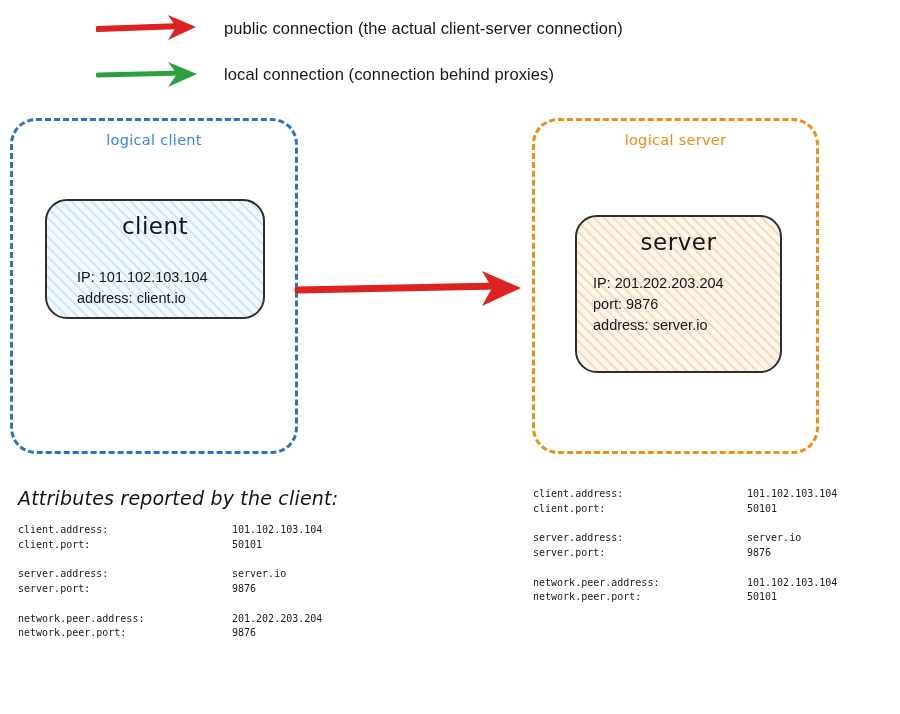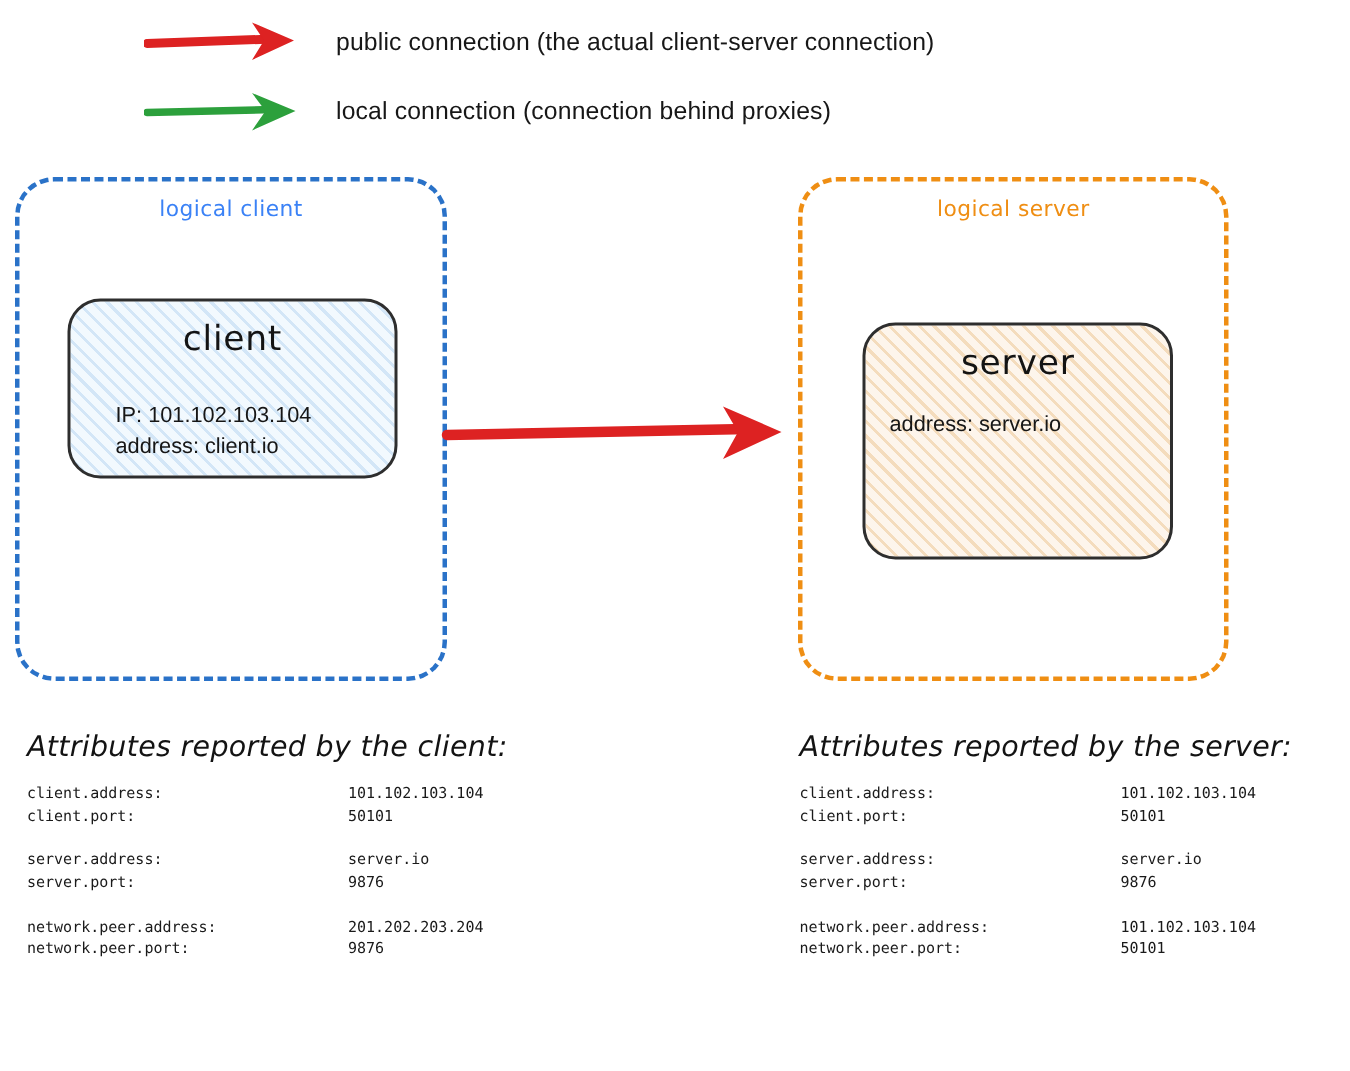--- a/index.html
+++ b/index.html
@@ -220,20 +220,22 @@
 </svg>
 
 <div class="container-box server">
   <div class="container-title">logical server</div>
 </div>
 
 <div class="node" id="server-node">
   <div class="node-inner">
     <div class="node-title">server</div>
     <div class="node-lines">
+      <div>IP: 201.202.203.204</div>
+      <div>port: 9876</div>
       <div>address: server.io</div>
     </div>
   </div>
 </div>
 
 <div class="attr-block" id="attrs-client">
   <div class="attr-heading">Attributes reported by the client:</div>
   <table class="attr-table">
     <tbody>
       <tr>
@@ -266,21 +268,20 @@
       </tr>
       <tr>
         <td class="key">network.peer.port:</td>
         <td class="val">9876</td>
       </tr>
     </tbody>
   </table>
 </div>
 
 <div class="attr-block" id="attrs-server">
-  <div class="attr-heading">Attributes reported by the server:</div>
   <table class="attr-table">
     <tbody>
       <tr>
         <td class="key">client.address:</td>
         <td class="val">101.102.103.104</td>
       </tr>
       <tr>
         <td class="key">client.port:</td>
         <td class="val">50101</td>
       </tr>

